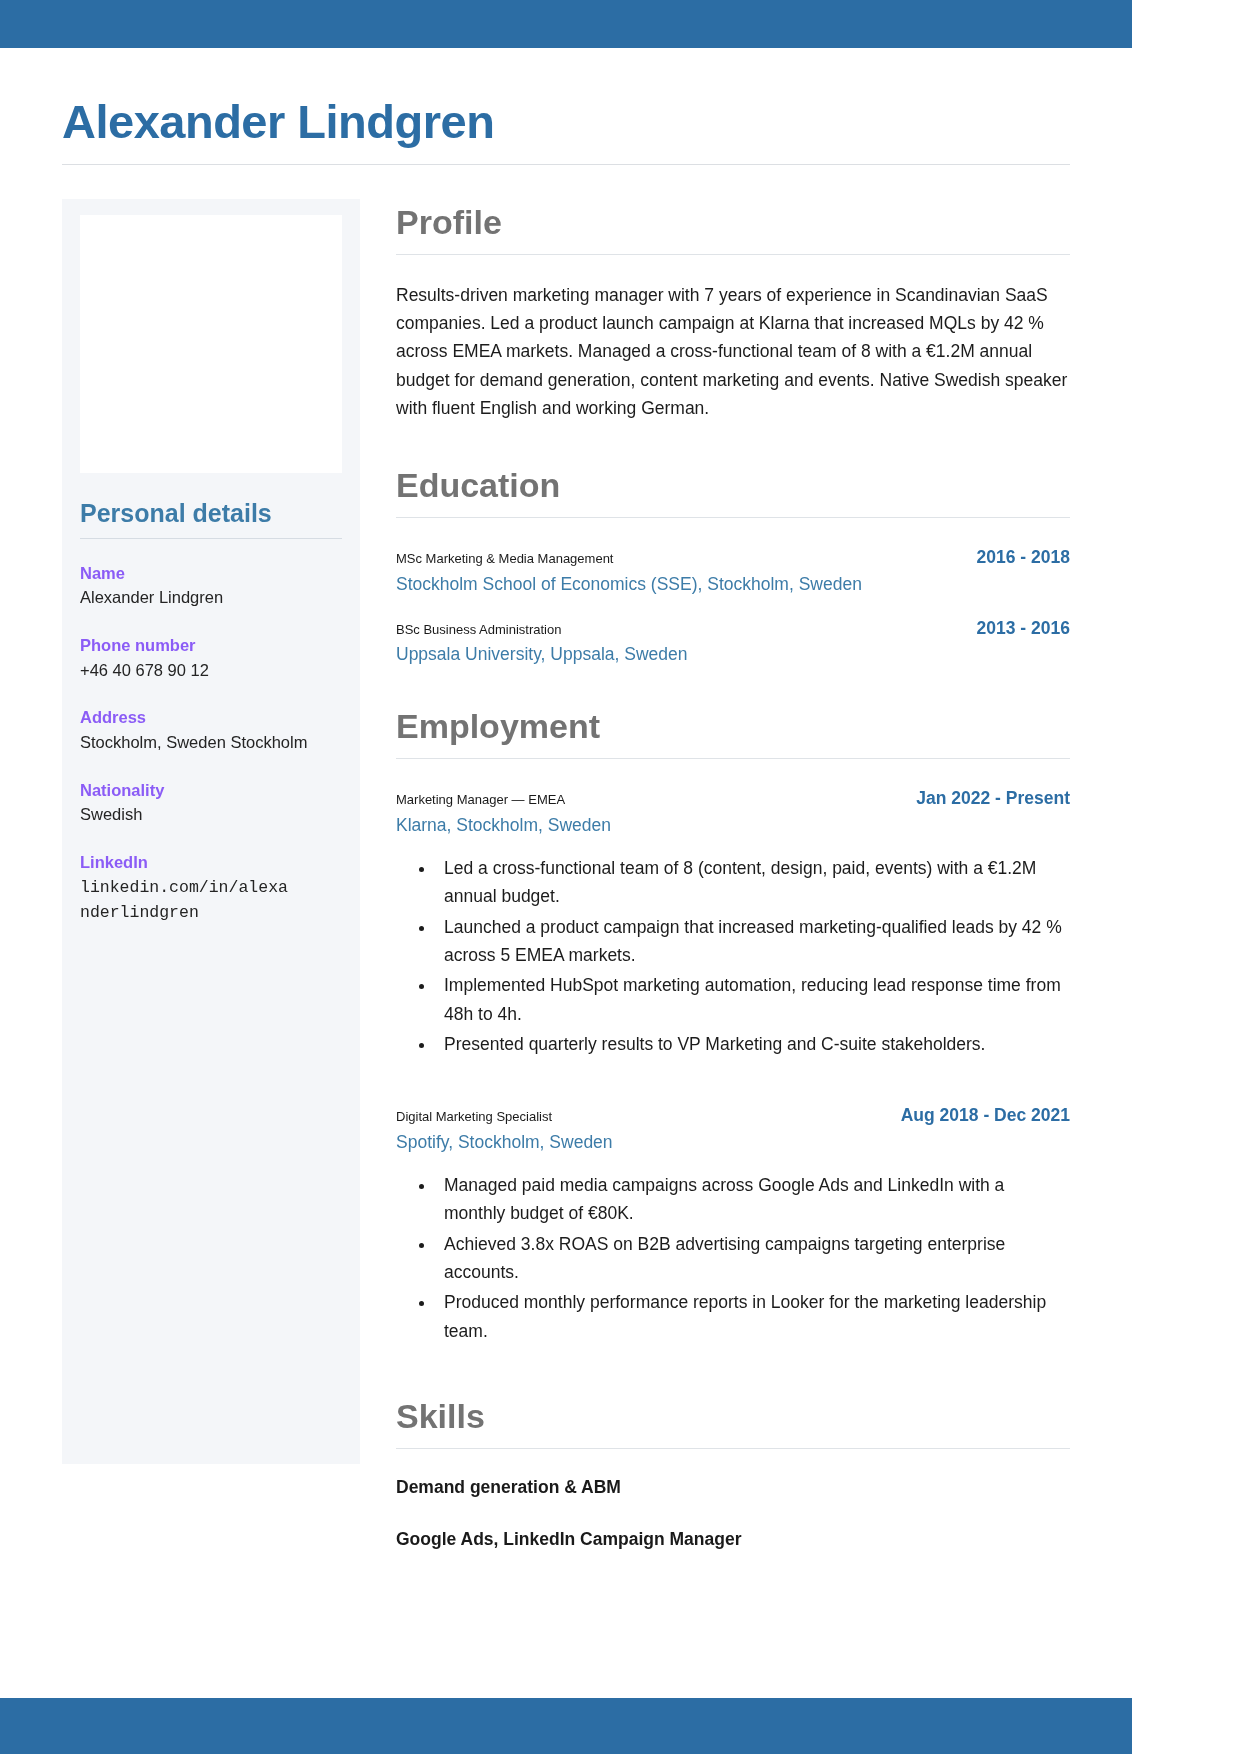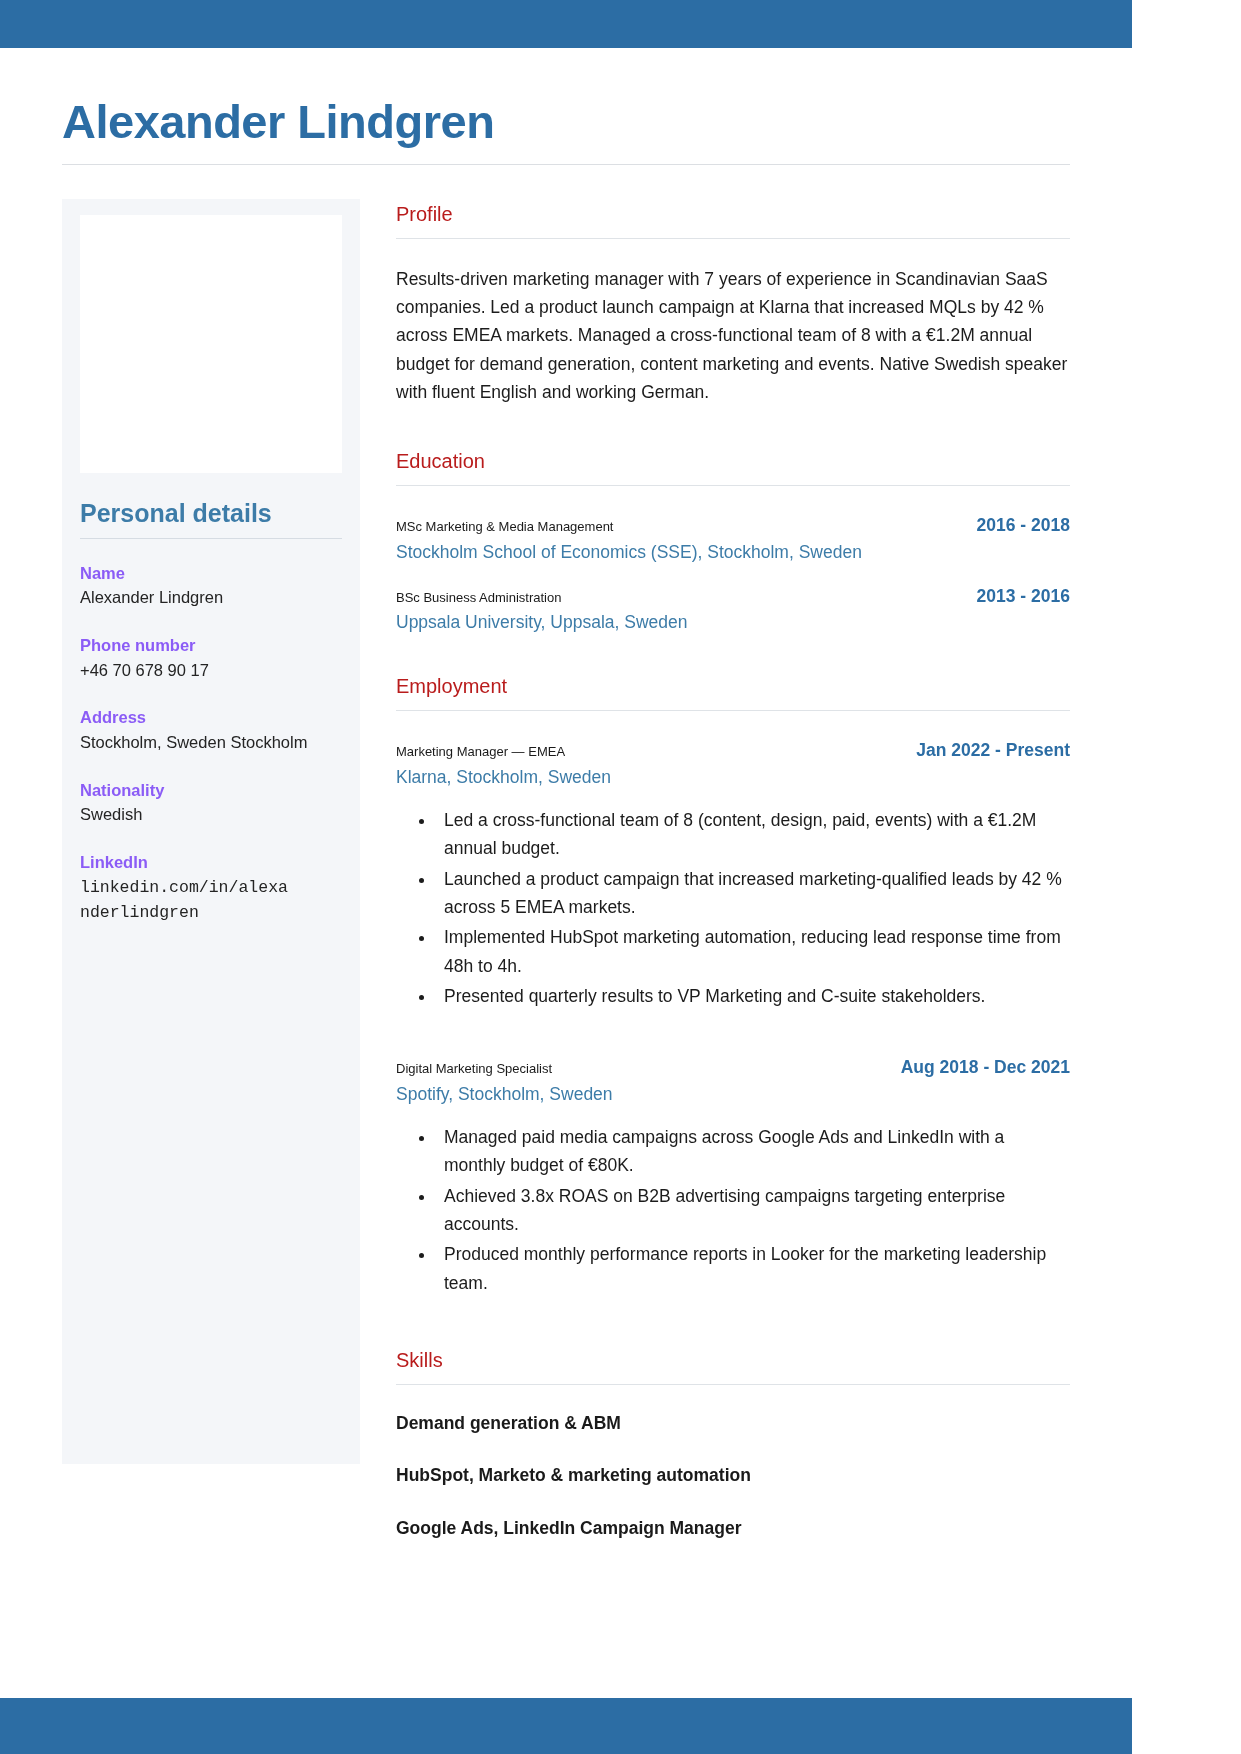--- a/index.html
+++ b/index.html
@@ -92,23 +92,23 @@
     font-family: Liberation Mono, monospace;
   }
   
   .main {
     flex: 1;
     padding-left: 36px;
     padding-top: 4px;
   }
   .section { margin-bottom: 6px; }
   .section-heading {
-    font-size: 20px;
-    font-weight: normal;
-    color: #b91c1c;
+    font-size: 34px;
+    font-weight: bold;
+    color: #737373;
     padding-bottom: 12px;
   }
   .section-rule {
     border-bottom: 1px solid #dfe3e7;
     margin-bottom: 26px;
   }
   .profile-text {
     font-size: 17.5px;
     line-height: 1.62;
     color: #1c1c1c;
@@ -185,21 +185,21 @@
         <div class="side-rule"></div>
 
         <div class="detail">
           <div class="detail-label">Name</div>
           <div class="detail-value">Alexander Lindgren</div>
         </div>
 
 
         <div class="detail">
           <div class="detail-label">Phone number</div>
-          <div class="detail-value">+46 70 678 90 17</div>
+          <div class="detail-value">+46 40 678 90 12</div>
         </div>
 
         <div class="detail">
           <div class="detail-label">Address</div>
           <div class="detail-value">Stockholm, Sweden Stockholm</div>
         </div>
 
         <div class="detail">
           <div class="detail-label">Nationality</div>
           <div class="detail-value">Swedish</div>
@@ -276,21 +276,20 @@
           </div>
         </section>
 
         <div class="sec-gap-lg"></div>
 
         <section class="section">
           <div class="section-heading">Skills</div>
           <div class="section-rule"></div>
           <div class="skills-list">
             <div class="skill">Demand generation &amp; ABM</div>
-            <div class="skill">HubSpot, Marketo &amp; marketing automation</div>
             <div class="skill">Google Ads, LinkedIn Campaign Manager</div>
           </div>
         </section>
 
       </main>
     </div>
   </div>
 
   <div class="bar-bottom"></div>
 </div>

